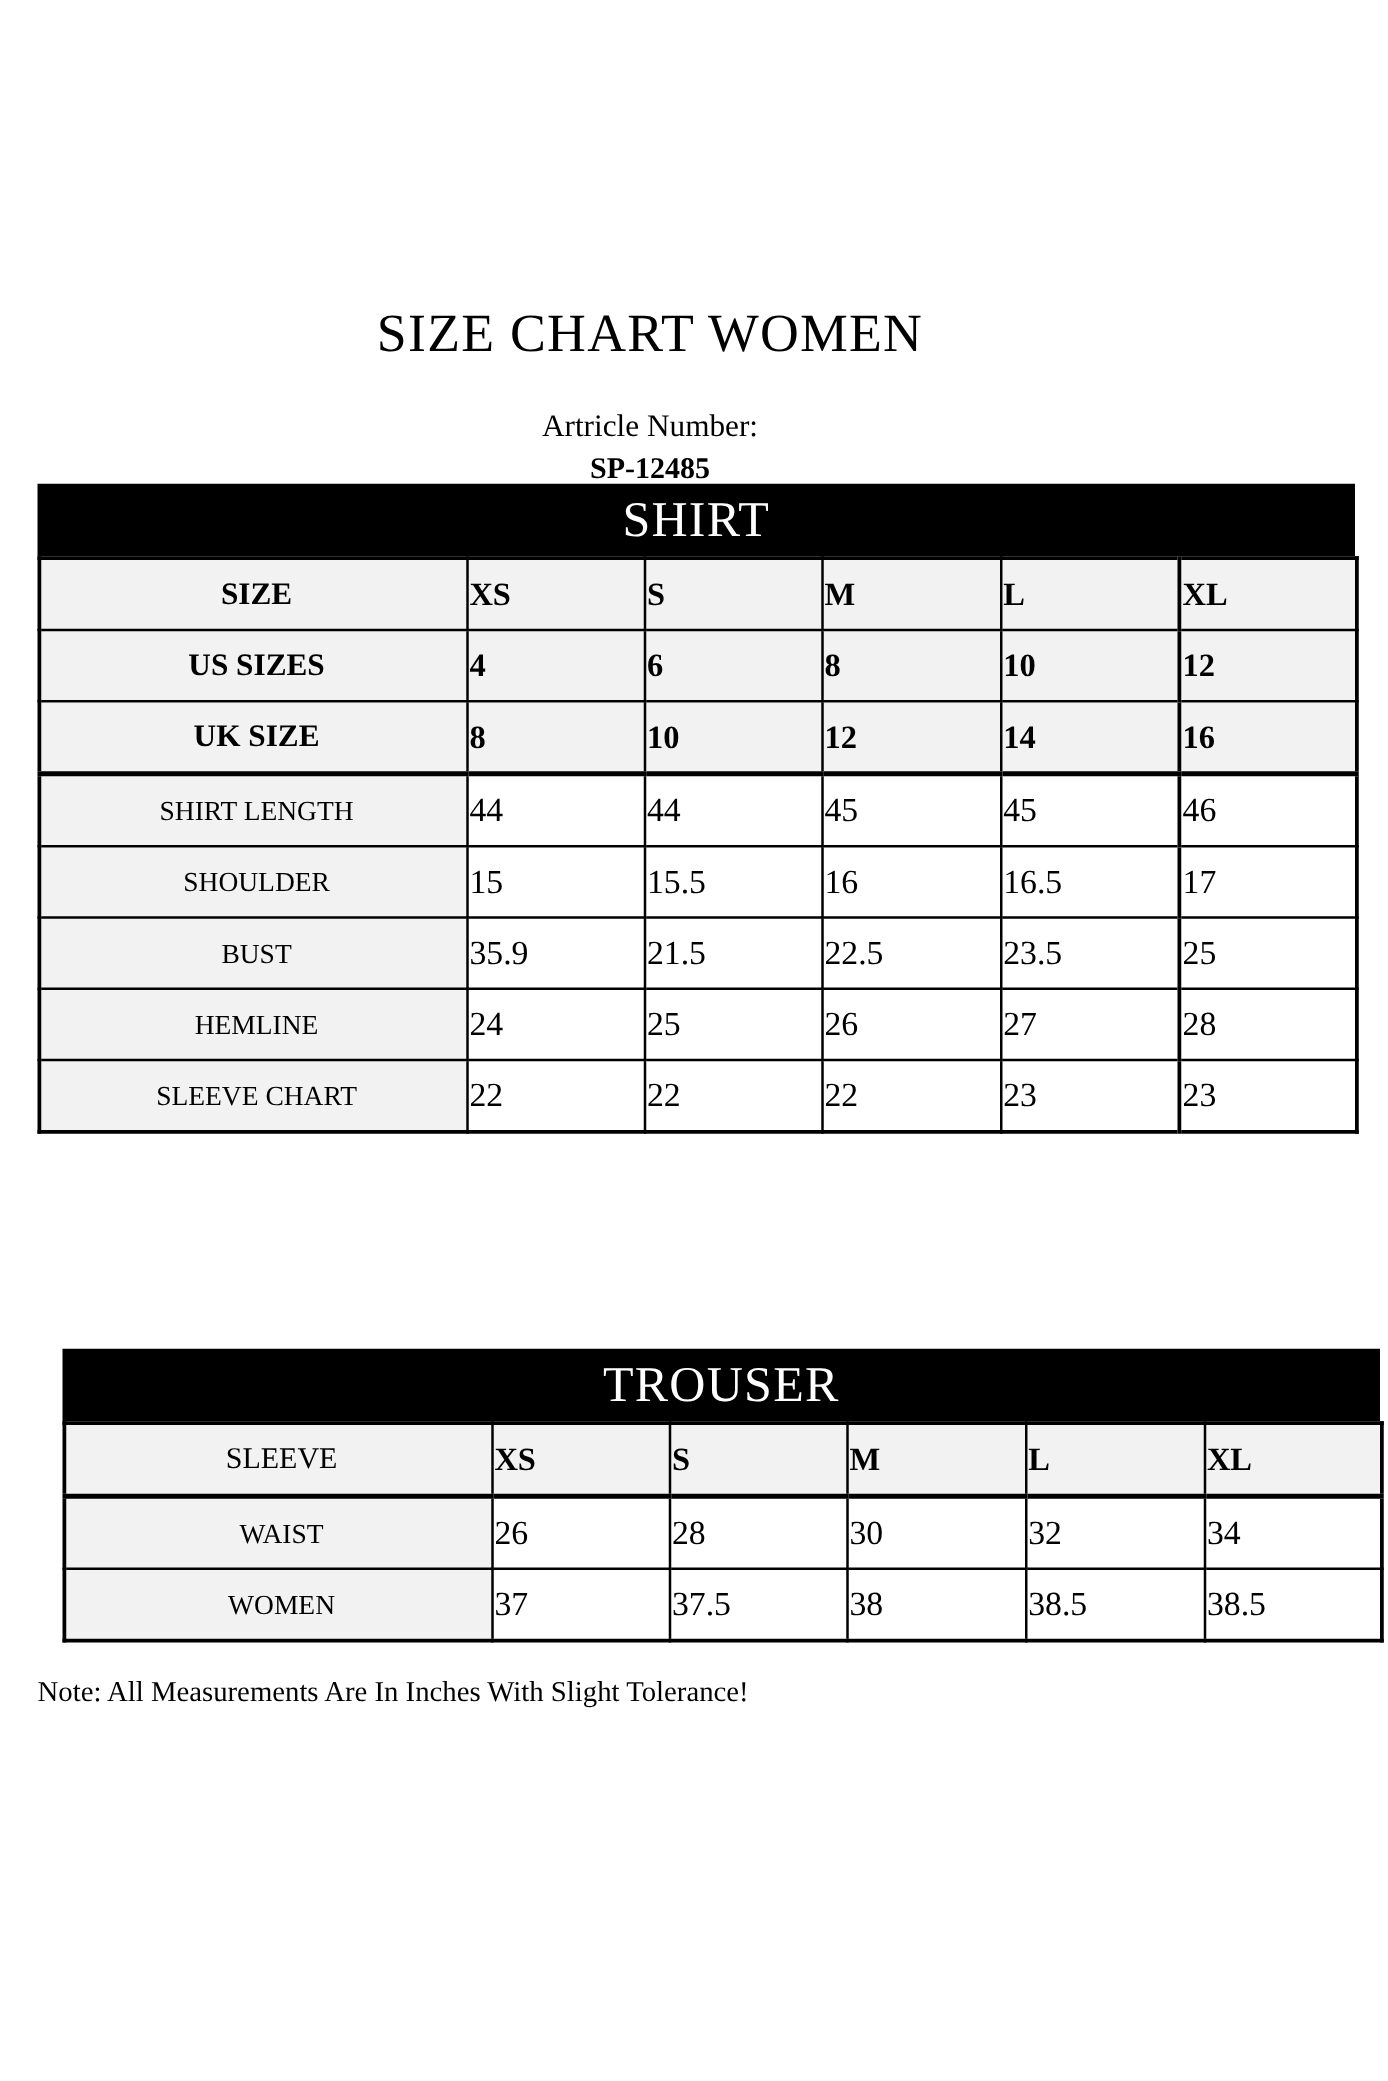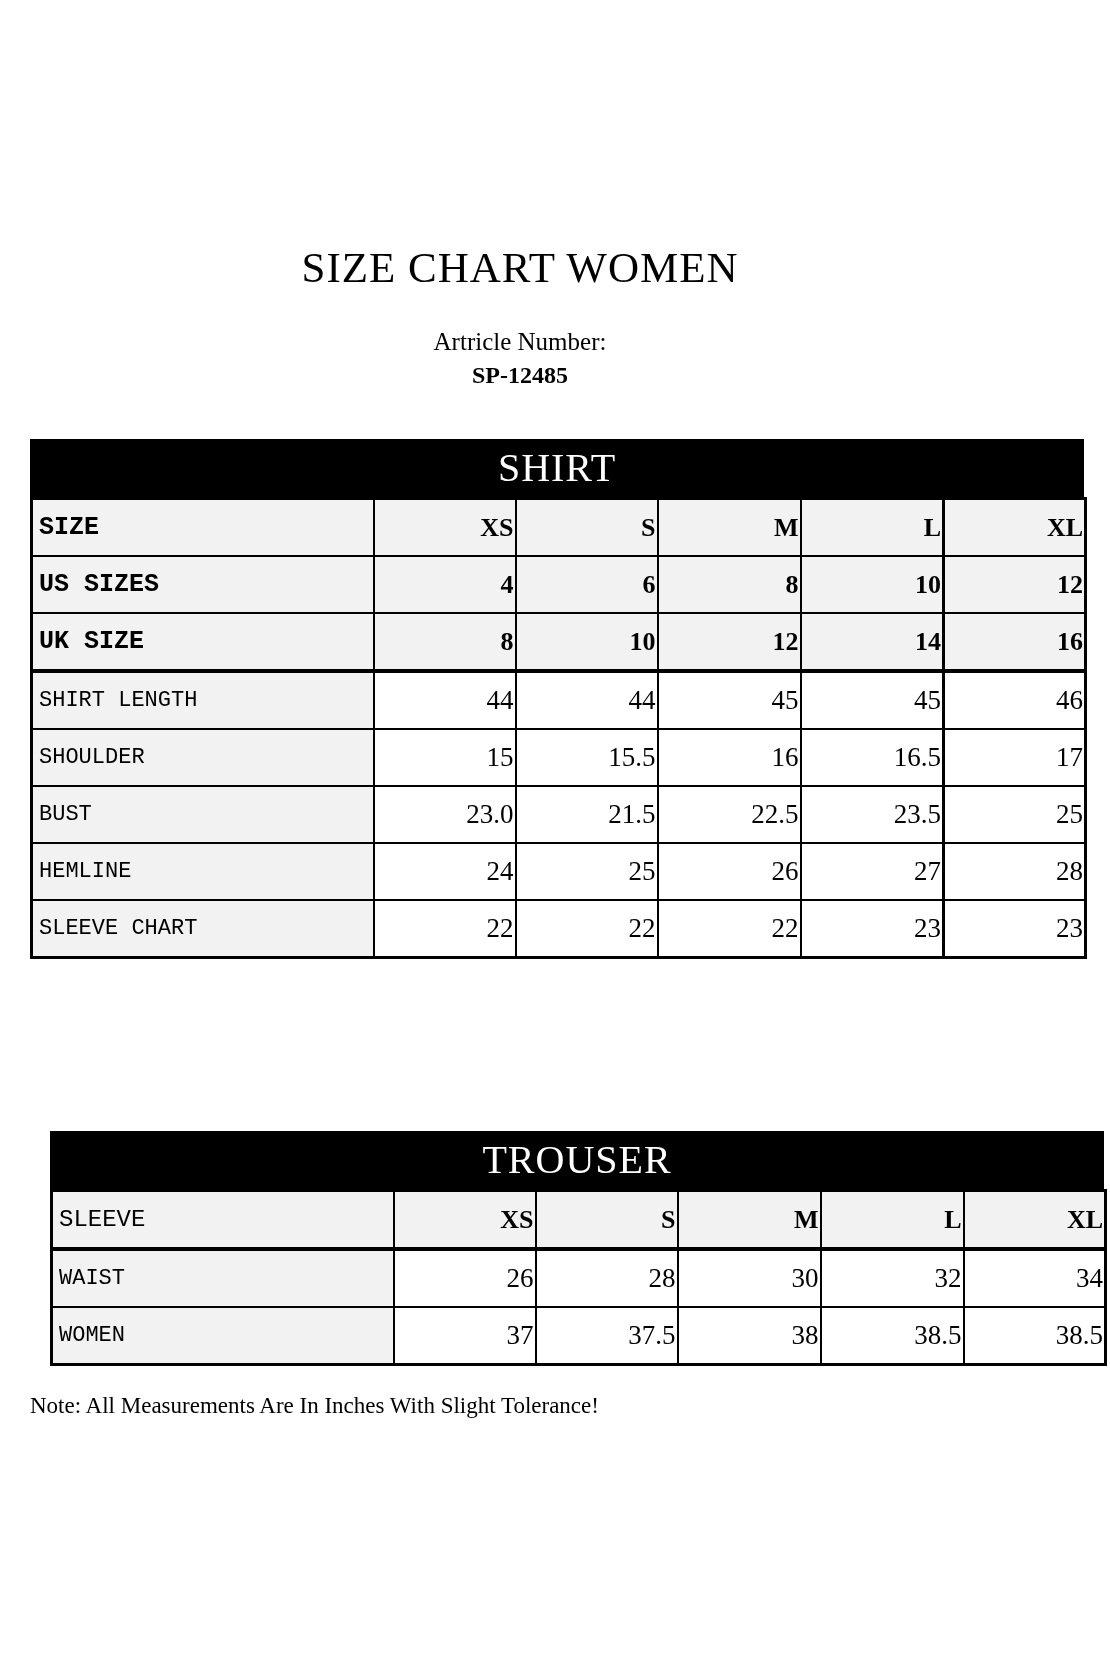--- a/index.html
+++ b/index.html
@@ -31,21 +31,21 @@
   .article-number {
     margin-top: 9px;
     font-size: 24px;
     font-weight: bold;
     line-height: 1;
   }
   .size-table-wrap {
     margin-left: 30px;
     width: 1054px;
   }
-  .shirt-wrap { margin-top: 52px; }
+  .shirt-wrap { }
   .trouser-wrap { margin-top: 172px; padding-left: 20px; }
   .banner {
     box-sizing: border-box;
     width: 1054px;
     height: 58px;
     background: #000000;
     color: #ffffff;
     text-align: center;
     line-height: 58px;
     font-size: 40px;
@@ -58,28 +58,27 @@
     border: 3px solid #000000;
   }
   table.size-table td {
     border: 2px solid #000000;
     height: 53px;
     background: #ffffff;
     overflow: hidden;
     white-space: nowrap;
   }
   table.size-table td.label {
-    text-align: left;
+    text-align: center;
     padding-left: 6px;
     font-size: 22px;
     background: #f2f2f2;
-    font-family: Liberation Mono, monospace;
   }
   table.size-table td.val {
-    text-align: right;
+    text-align: left;
     font-size: 27px;
   }
   table.size-table tr.hdr td { background: #f2f2f2; }
   table.size-table tr.hdr td.label { font-weight: bold; font-size: 25px; }
   table.size-table tr.hdr td.val  { font-weight: bold; font-size: 26px; }
   table.size-table tr.section-end td { border-bottom-width: 4px; }
   
   table.size-table.shirt td:nth-child(6) { border-left-width: 3px; }
   
   table.size-table.trouser tr.hdr td.label { font-weight: normal; font-size: 24px; }
@@ -145,21 +144,21 @@
         <tr>
           <td class="label">SHOULDER</td>
           <td class="val">15</td>
           <td class="val">15.5</td>
           <td class="val">16</td>
           <td class="val">16.5</td>
           <td class="val">17</td>
         </tr>
         <tr>
           <td class="label">BUST</td>
-          <td class="val">23.0</td>
+          <td class="val">35.9</td>
           <td class="val">21.5</td>
           <td class="val">22.5</td>
           <td class="val">23.5</td>
           <td class="val">25</td>
         </tr>
         <tr>
           <td class="label">HEMLINE</td>
           <td class="val">24</td>
           <td class="val">25</td>
           <td class="val">26</td>

